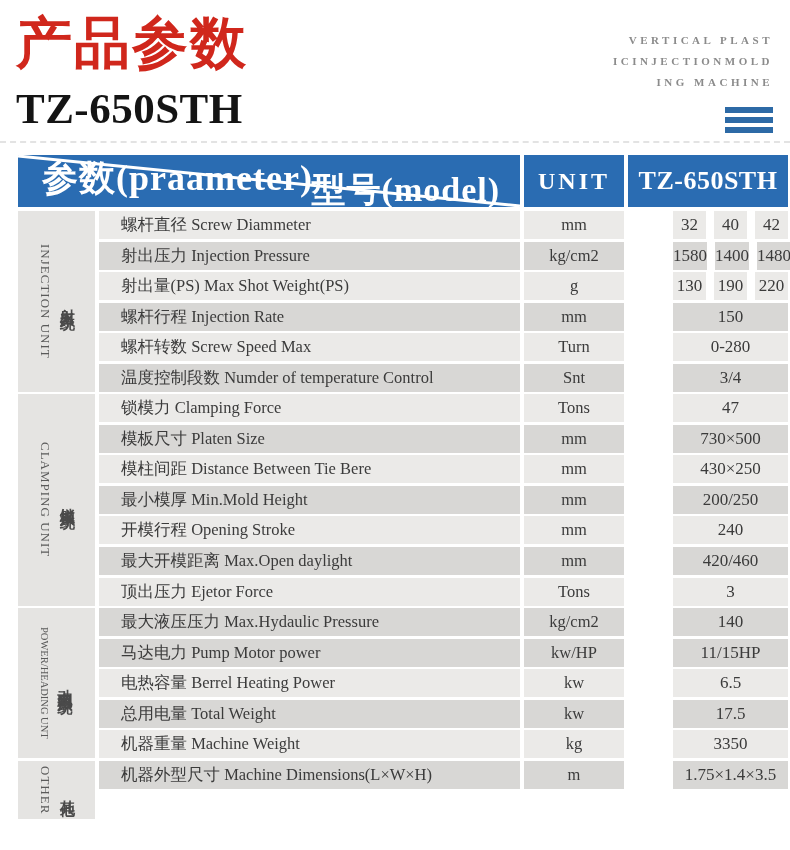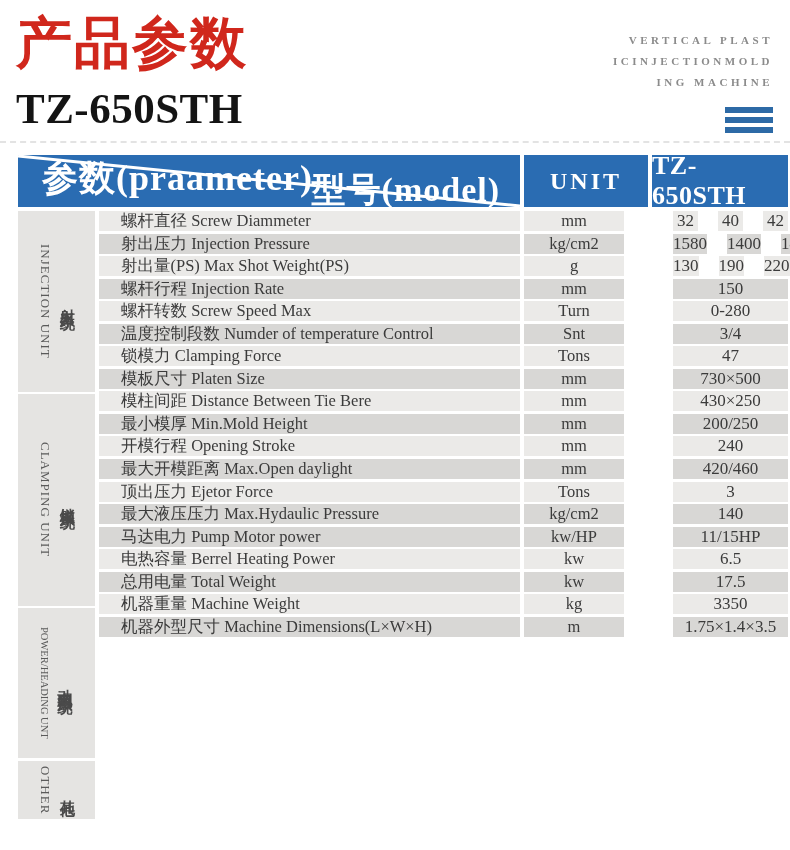--- a/index.html
+++ b/index.html
@@ -42,40 +42,40 @@
   .th-param svg { position:absolute; left:0; top:0; width:100%; height:100%; }
   .model-label {
     position:absolute; right:20px; top:12px;
     font-size:34px; font-weight:bold; letter-spacing:1px;
   }
   .param-label {
     position:absolute; left:24px; bottom:4px;
     font-size:36px; font-weight:bold; letter-spacing:1px;
   }
   .th-unit {
-    width:124px; display:flex; align-items:center; justify-content:center;
+    width:100px; display:flex; align-items:center; justify-content:center;
     font-size:24px; font-weight:bold; letter-spacing:3px;
   }
   .th-model {
     flex:1; display:flex; align-items:center; justify-content:center;
     font-size:26px; font-weight:bold; letter-spacing:0.5px;
   }
 
   .tbody { position:relative; margin-top:4px; display:flex; flex-direction:column; row-gap:2.55px; }
 
-  .trow { display:flex; gap:4px; height:20px;text-align:right; }
+  .trow { display:flex; gap:4px; height:28px;text-align:right; }
   .trow .cell { color:#3b3b3b; }
   .light .cell { background:#ebeae8; }
   .dark  .cell { background:#d8d7d5; }
 
   .c-sec   { width:77px; }
   .c-label { width:421px; display:flex; align-items:center; padding-left:22px;
              font-size:16.5px; white-space:nowrap; overflow:hidden; }
   .c-unit  { width:100px; display:flex; align-items:center; justify-content:center; font-size:16.5px; }
-  .c-val   { width:160px; display:flex; gap:20px;padding-left:45px; }
+  .c-val   { width:160px; display:flex; gap:8px;padding-left:45px; }
   .c-val .sub { flex:1; display:flex; align-items:center; justify-content:center; font-size:17px; }
 
   
   .section-column { position:absolute; left:0; top:0; width:77px; }
   .sec-block {
     position:absolute; left:0; width:77px; background:#e5e4e2;
     display:flex; align-items:center; justify-content:center; gap:5px;
   }
   .sec-en {
     writing-mode:vertical-rl; font-size:13px; letter-spacing:1px; color:#5a5a5a;

